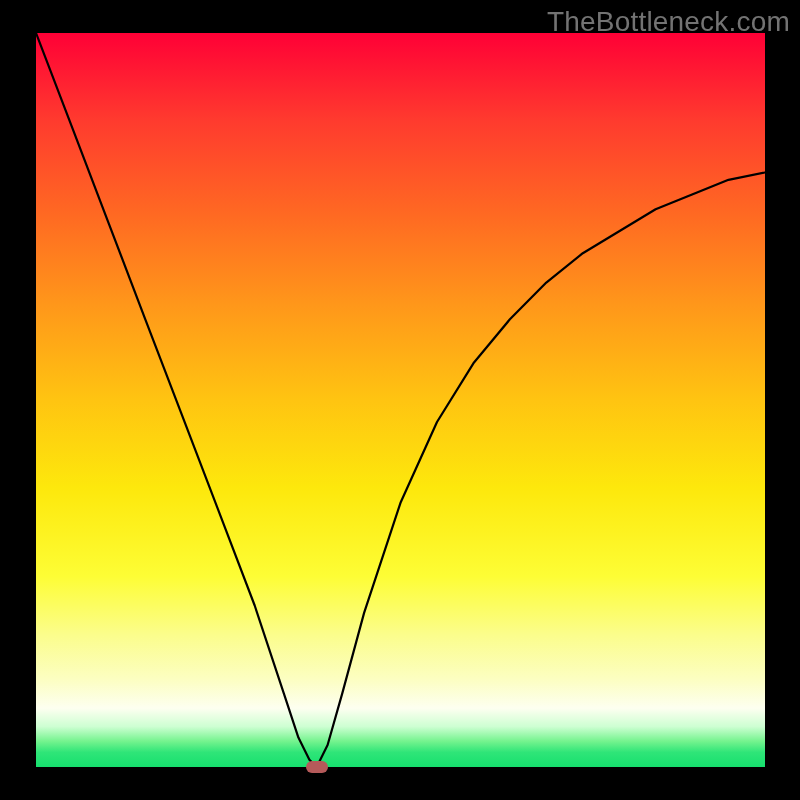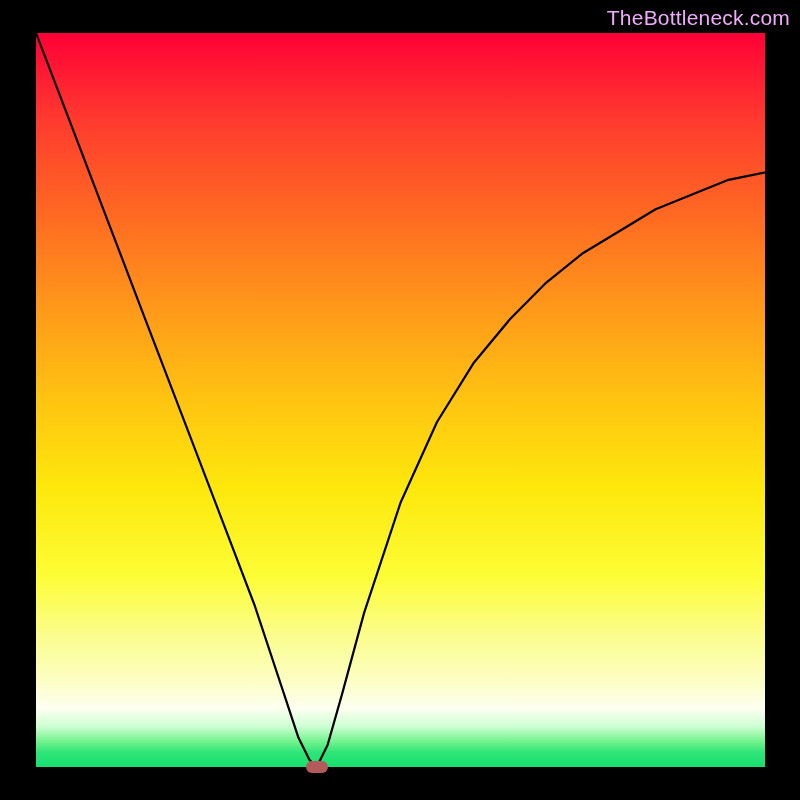--- a/index.html
+++ b/index.html
@@ -52,22 +52,22 @@
     width: 22px;
     height: 12px;
     background: #b55a5a;
     border-radius: 6px;
     transform: translate(-50%, -50%);
   }
   .watermark {
     position: absolute;
     top: 6px;
     right: 10px;
-    color: #f0abfc;
-    font-size: 21px;
+    color: #737373;
+    font-size: 28px;
     font-weight: 500;
     letter-spacing: 0.2px;
   }
 </style>
 </head>
 <body>
 
 <div class="frame">
 
   <div class="plot-area">

